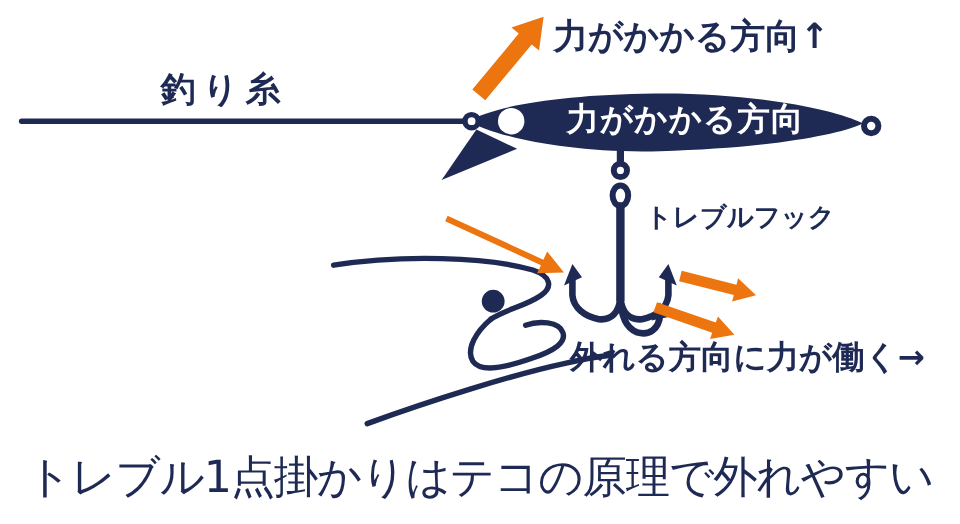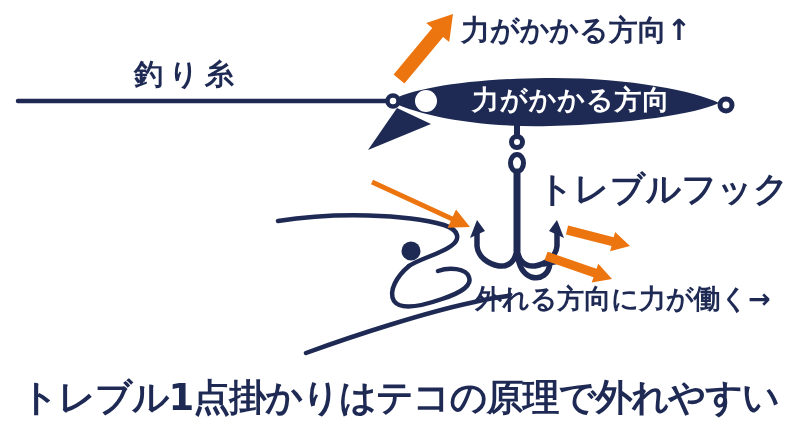--- a/index.html
+++ b/index.html
@@ -10,25 +10,25 @@
   }
   svg.diagram { position:absolute; left:0; top:0; }
   .label {
     position:absolute; font-weight:bold; color:var(--navy,#1e2a54);
     white-space:nowrap; line-height:1.1;
   }
   .lbl-fishing-line  { left:134px; top:61px;  font-size:29px; letter-spacing:6px;font-family:Liberation Mono, monospace; }
   .lbl-force         { left:461px; top:15px;  font-size:29px; }
   .lbl-lure-type     { left:472px; top:85px;  font-size:27px; color:var(--lure_label,#fff); letter-spacing:1px; }
   .lbl-fulcrum       { left:302px; top:169px; font-size:29px; letter-spacing:2px; }
-  .lbl-treble        { left:538px; top:170px; font-size:35px; }
+  .lbl-treble        { left:538px; top:170px; font-size:22px; }
   .lbl-detach        { left:475px; top:284px; font-size:27px; }
   .caption {
     position:absolute; left:0; right:0; top:373px; text-align:center;
-    font-size:37px; font-weight:bold; color:var(--navy,#1e2a54);
+    font-size:37px; font-weight:normal; color:var(--navy,#1e2a54);
     letter-spacing:-1px; white-space:nowrap;
   }
   .ink      { stroke:var(--navy,#1e2a54); fill:none; stroke-linecap:round; stroke-linejoin:round; }
   .ink-fill { fill:var(--navy,#1e2a54); stroke:none; }
   .ink-ring { stroke:var(--navy,#1e2a54); fill:#fff; }
   .orange   { fill:var(--orange,#ed750f); stroke:none; }
   .white-dot{ fill:#fff; stroke:none; }
 </style>
 </head>
 <body>

